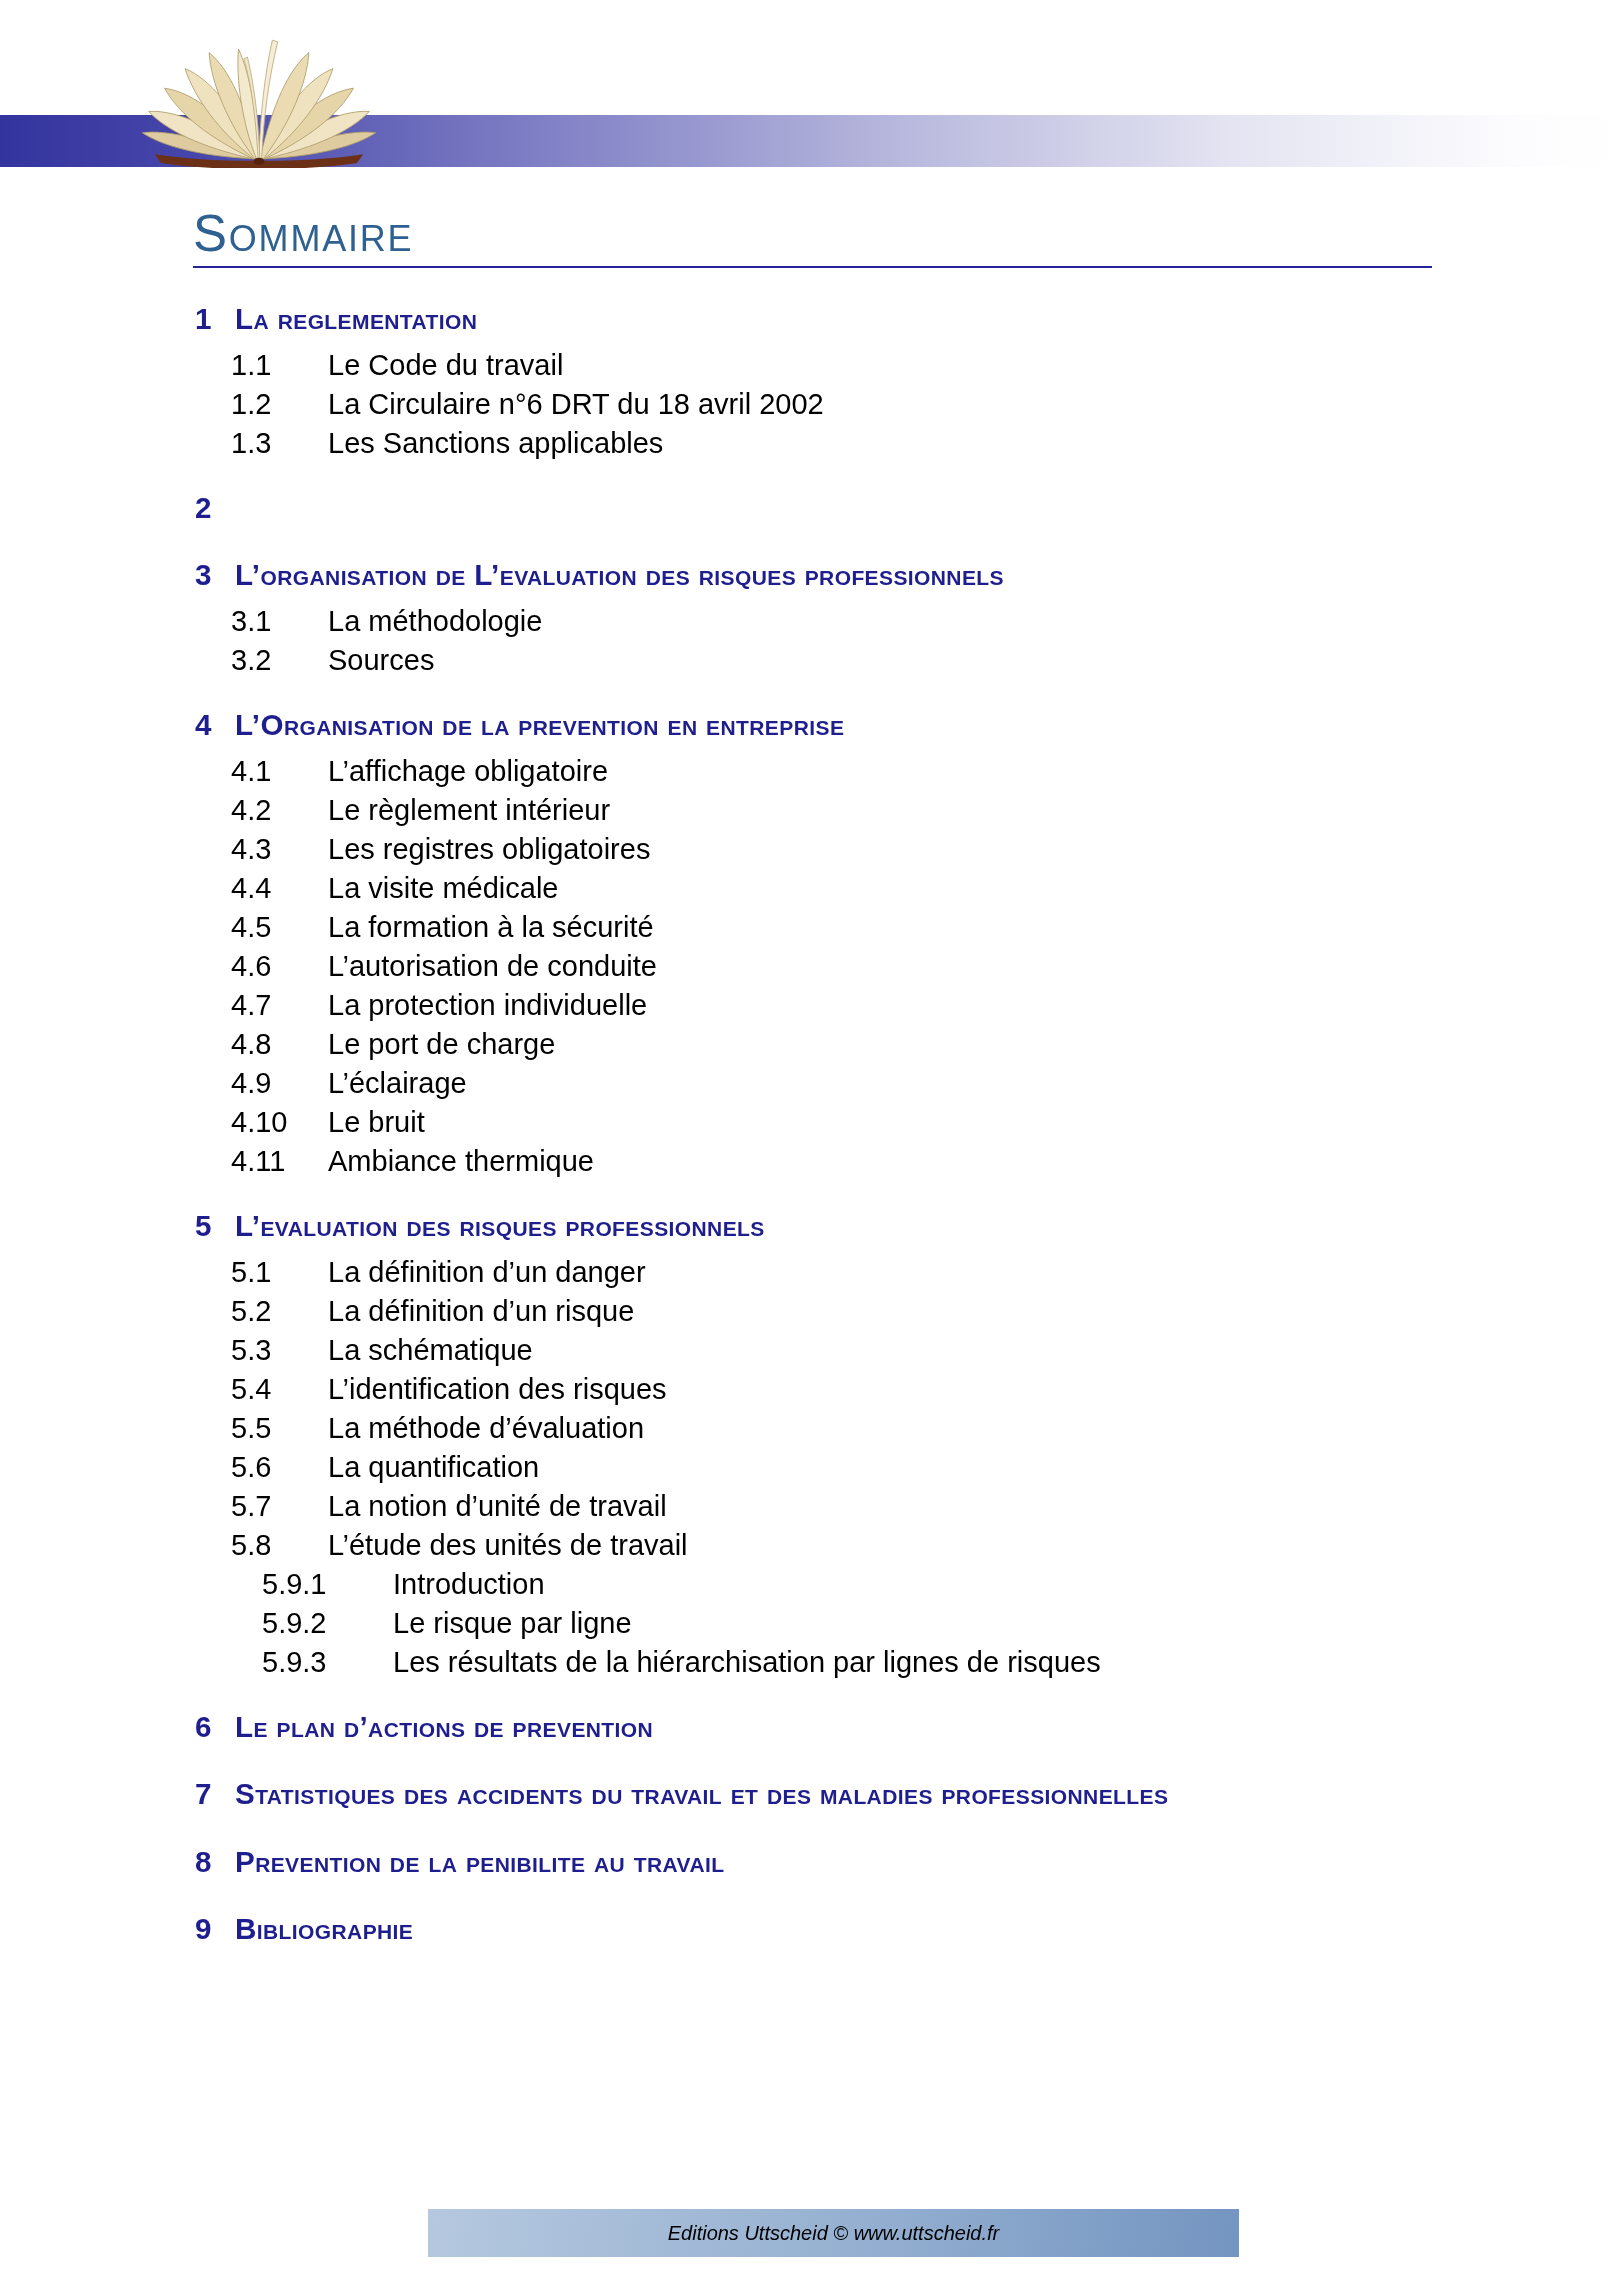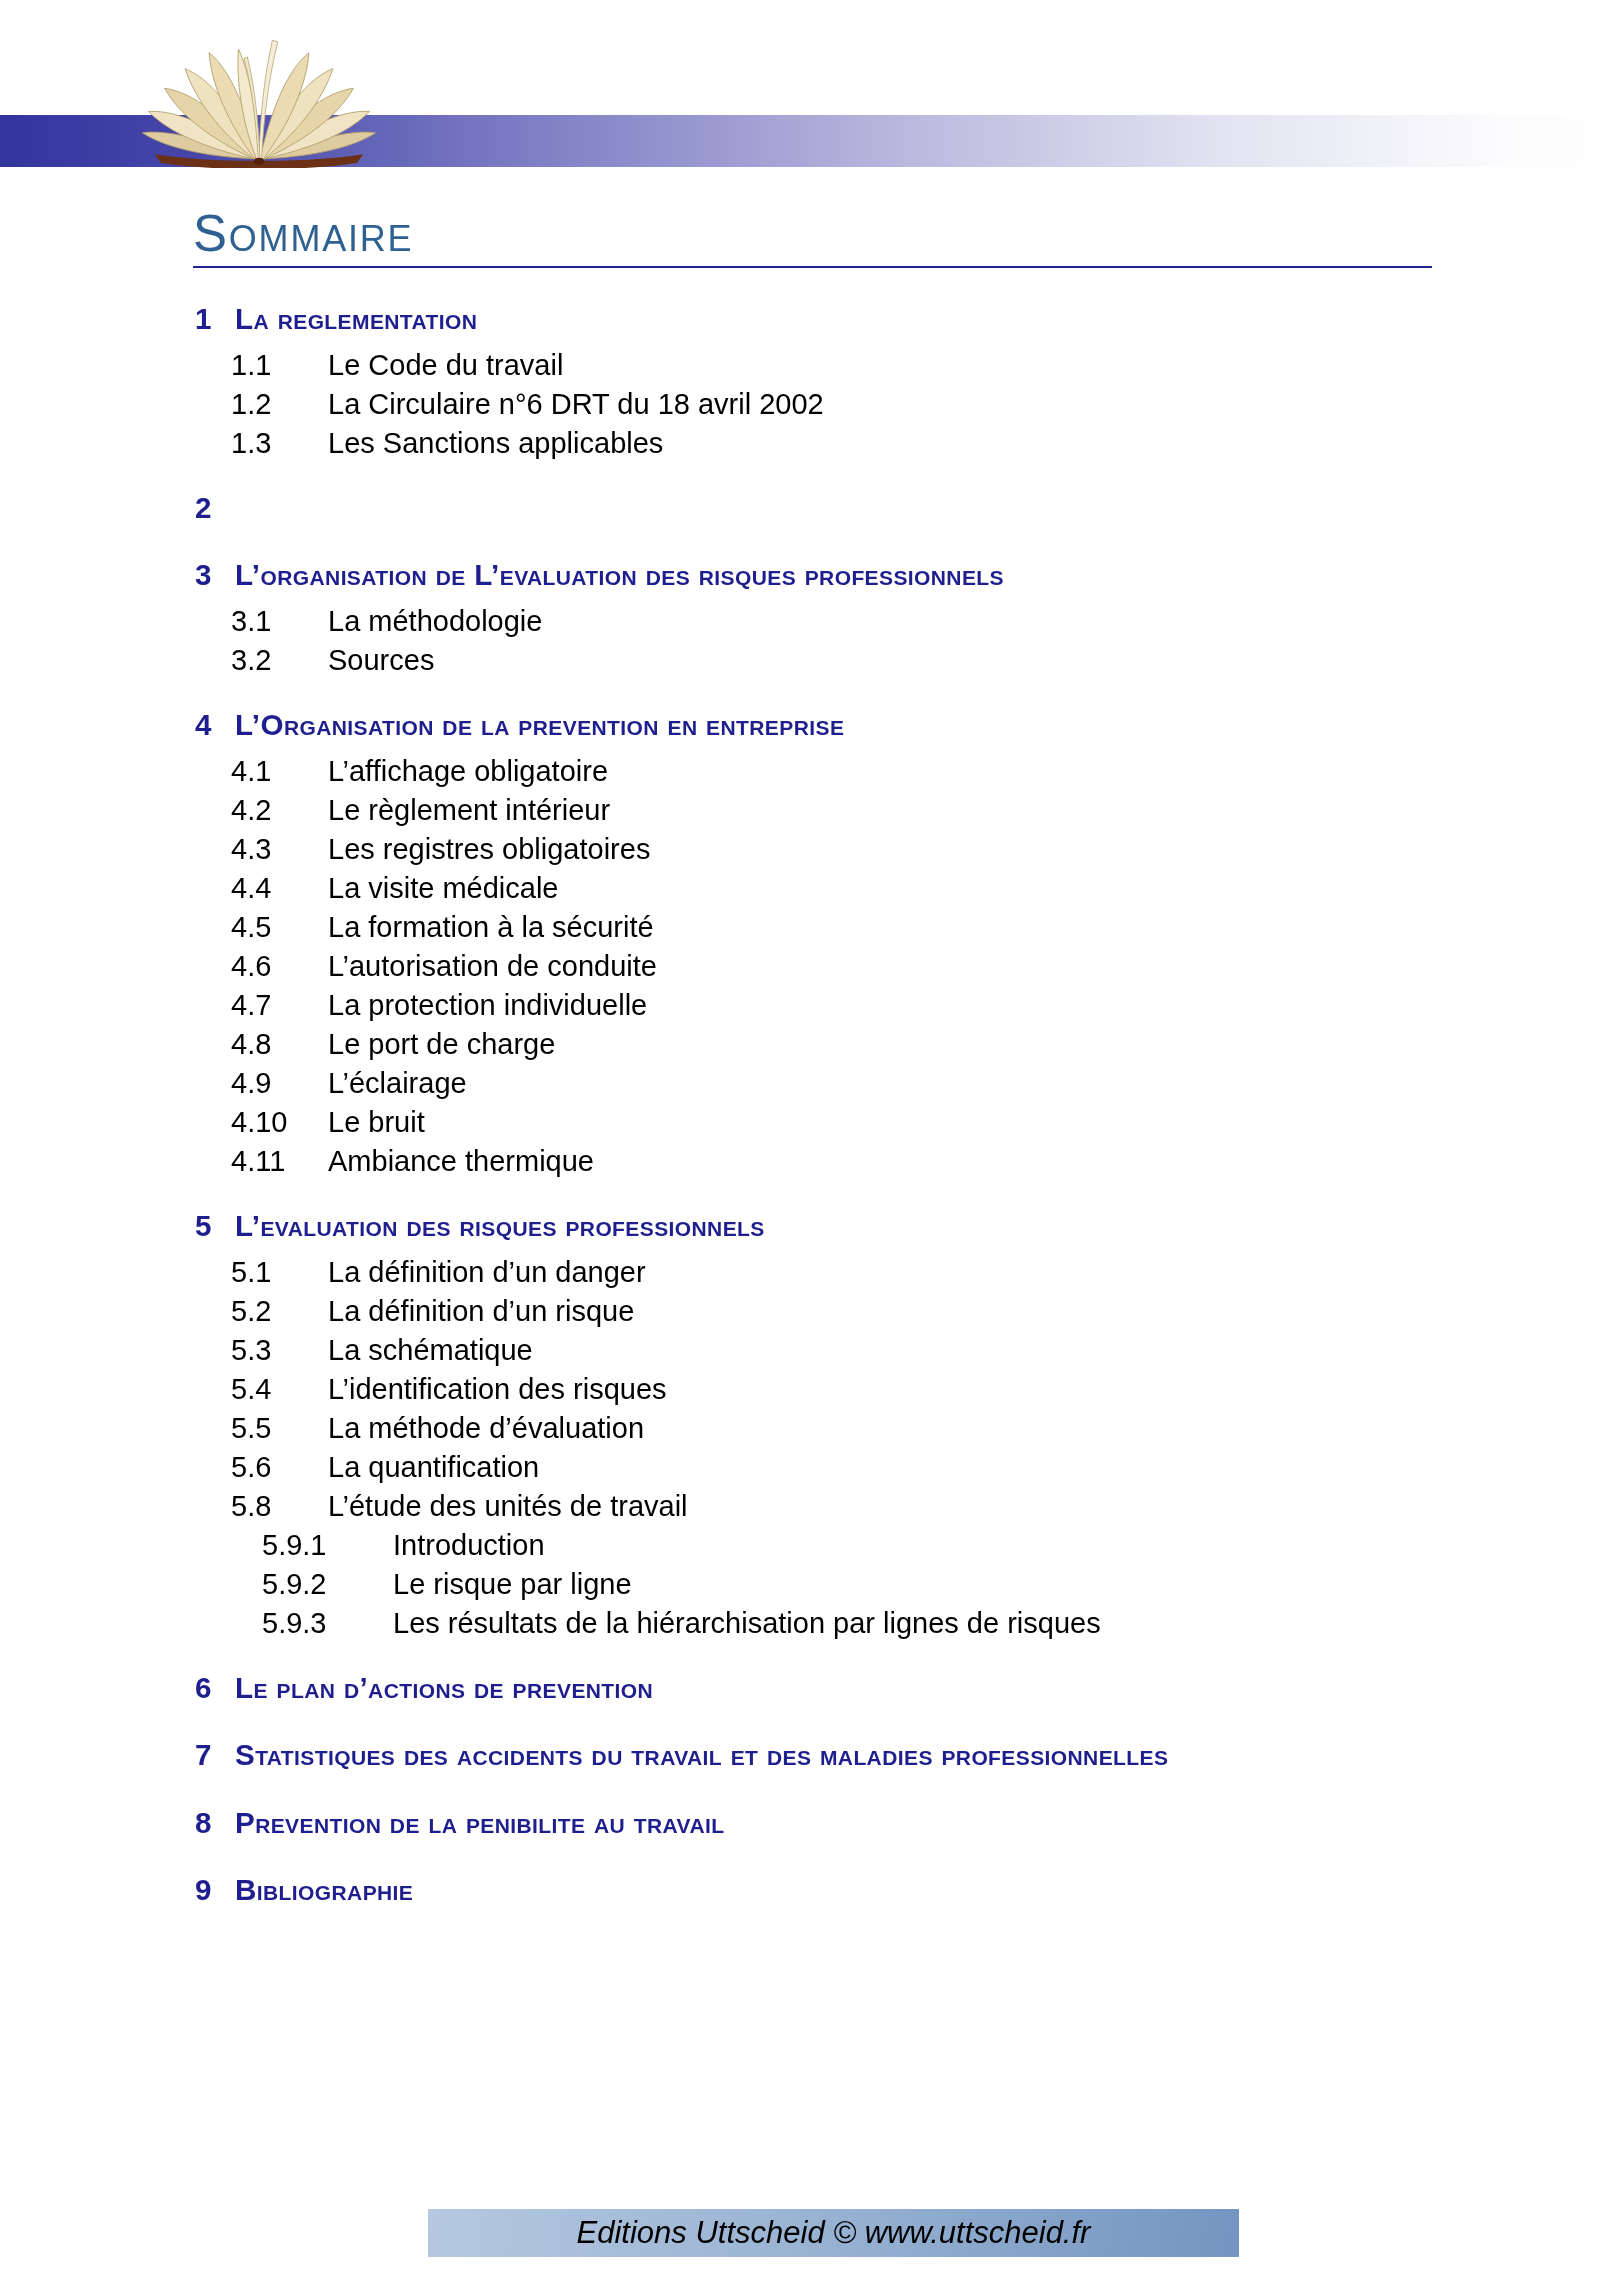--- a/index.html
+++ b/index.html
@@ -51,21 +51,21 @@
   .row.d2 .num { width:97px; }
   .row.d3 { padding-left:262px; }
   .row.d3 .num { width:131px; }
   .toc .row.d1:first-child { margin-top:0; }
 
   
   .footer {
     position:absolute; left:428px; top:2209px; width:811px; height:48px;
     display:flex; align-items:center; justify-content:center;
     background:linear-gradient(100deg, #B5C8DF 0%, #9AB4D3 45%, var(--footer-blue,#7495C1) 100%);
-    font-style:italic; font-size:31px; color:#000;
+    font-style:italic; font-size:20px; color:#000;
   }
 </style>
 </head>
 <body>
 
 <div class="page">
 
   <div class="header-bar"></div>
 
   <svg class="book" viewBox="0 0 274 155" xmlns="http://www.w3.org/2000/svg">
@@ -195,20 +195,24 @@
   </div>
       <div class="row d2">
     <span class="num">5.5</span>
     <span class="title-text">La méthode d’évaluation</span>
   </div>
       <div class="row d2">
     <span class="num">5.6</span>
     <span class="title-text">La quantification</span>
   </div>
       <div class="row d2">
+    <span class="num">5.7</span>
+    <span class="title-text">La notion d’unité de travail</span>
+  </div>
+      <div class="row d2">
     <span class="num">5.8</span>
     <span class="title-text">L’étude des unités de travail</span>
   </div>
       <div class="row d3">
     <span class="num">5.9.1</span>
     <span class="title-text">Introduction</span>
   </div>
       <div class="row d3">
     <span class="num">5.9.2</span>
     <span class="title-text">Le risque par ligne</span>

